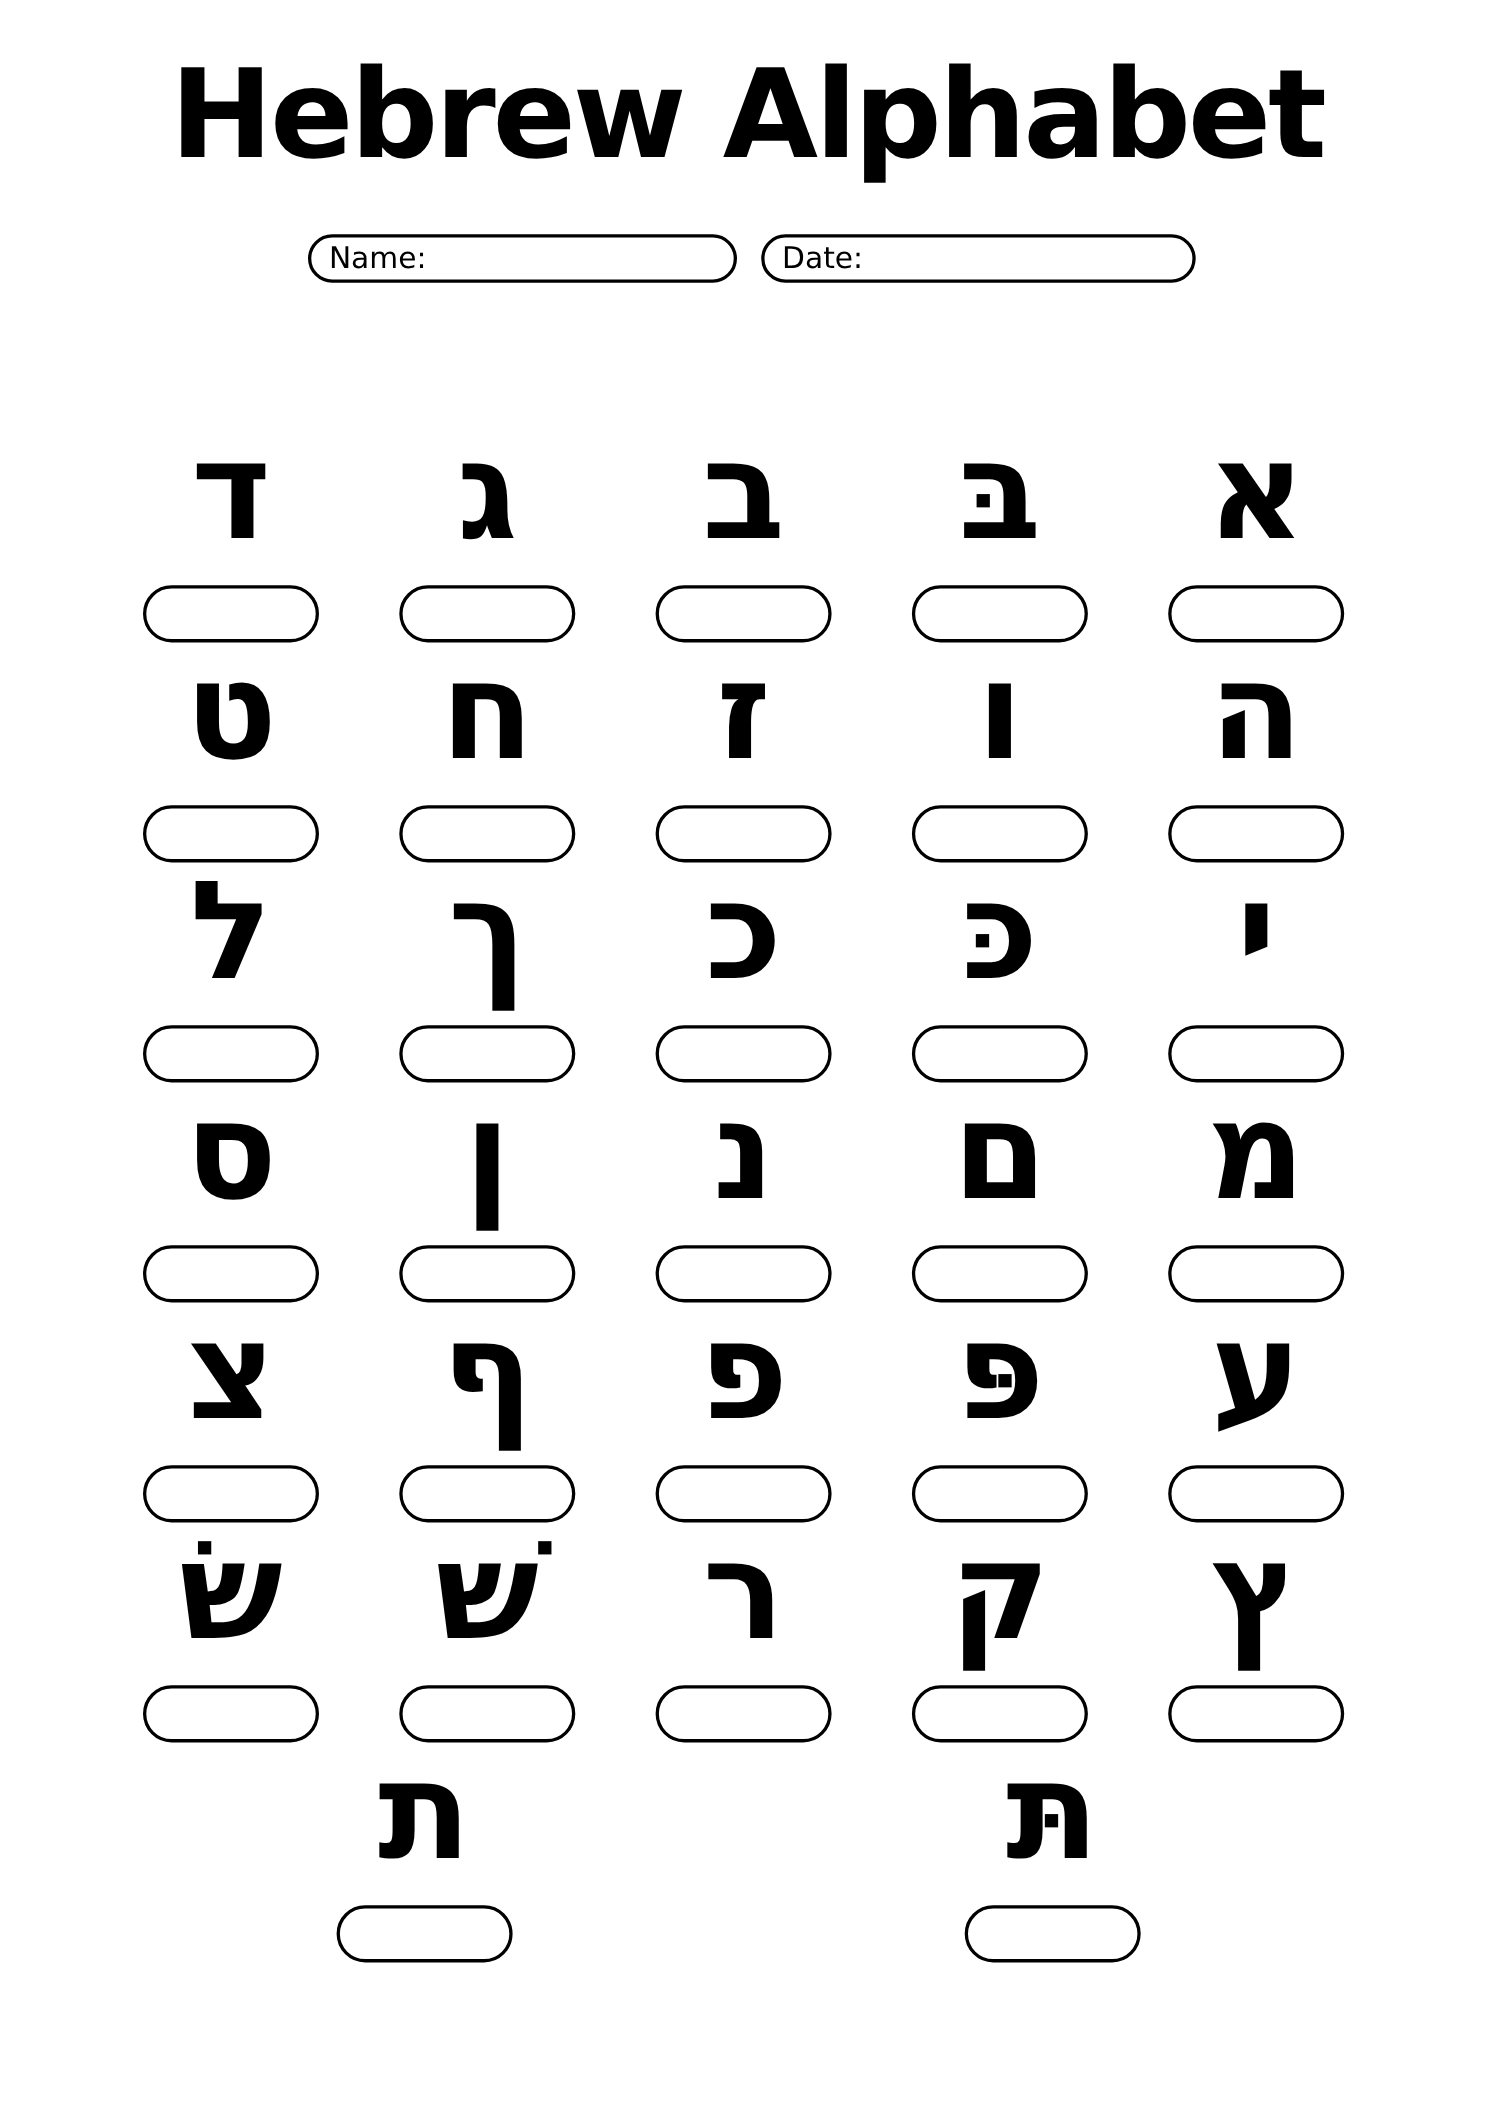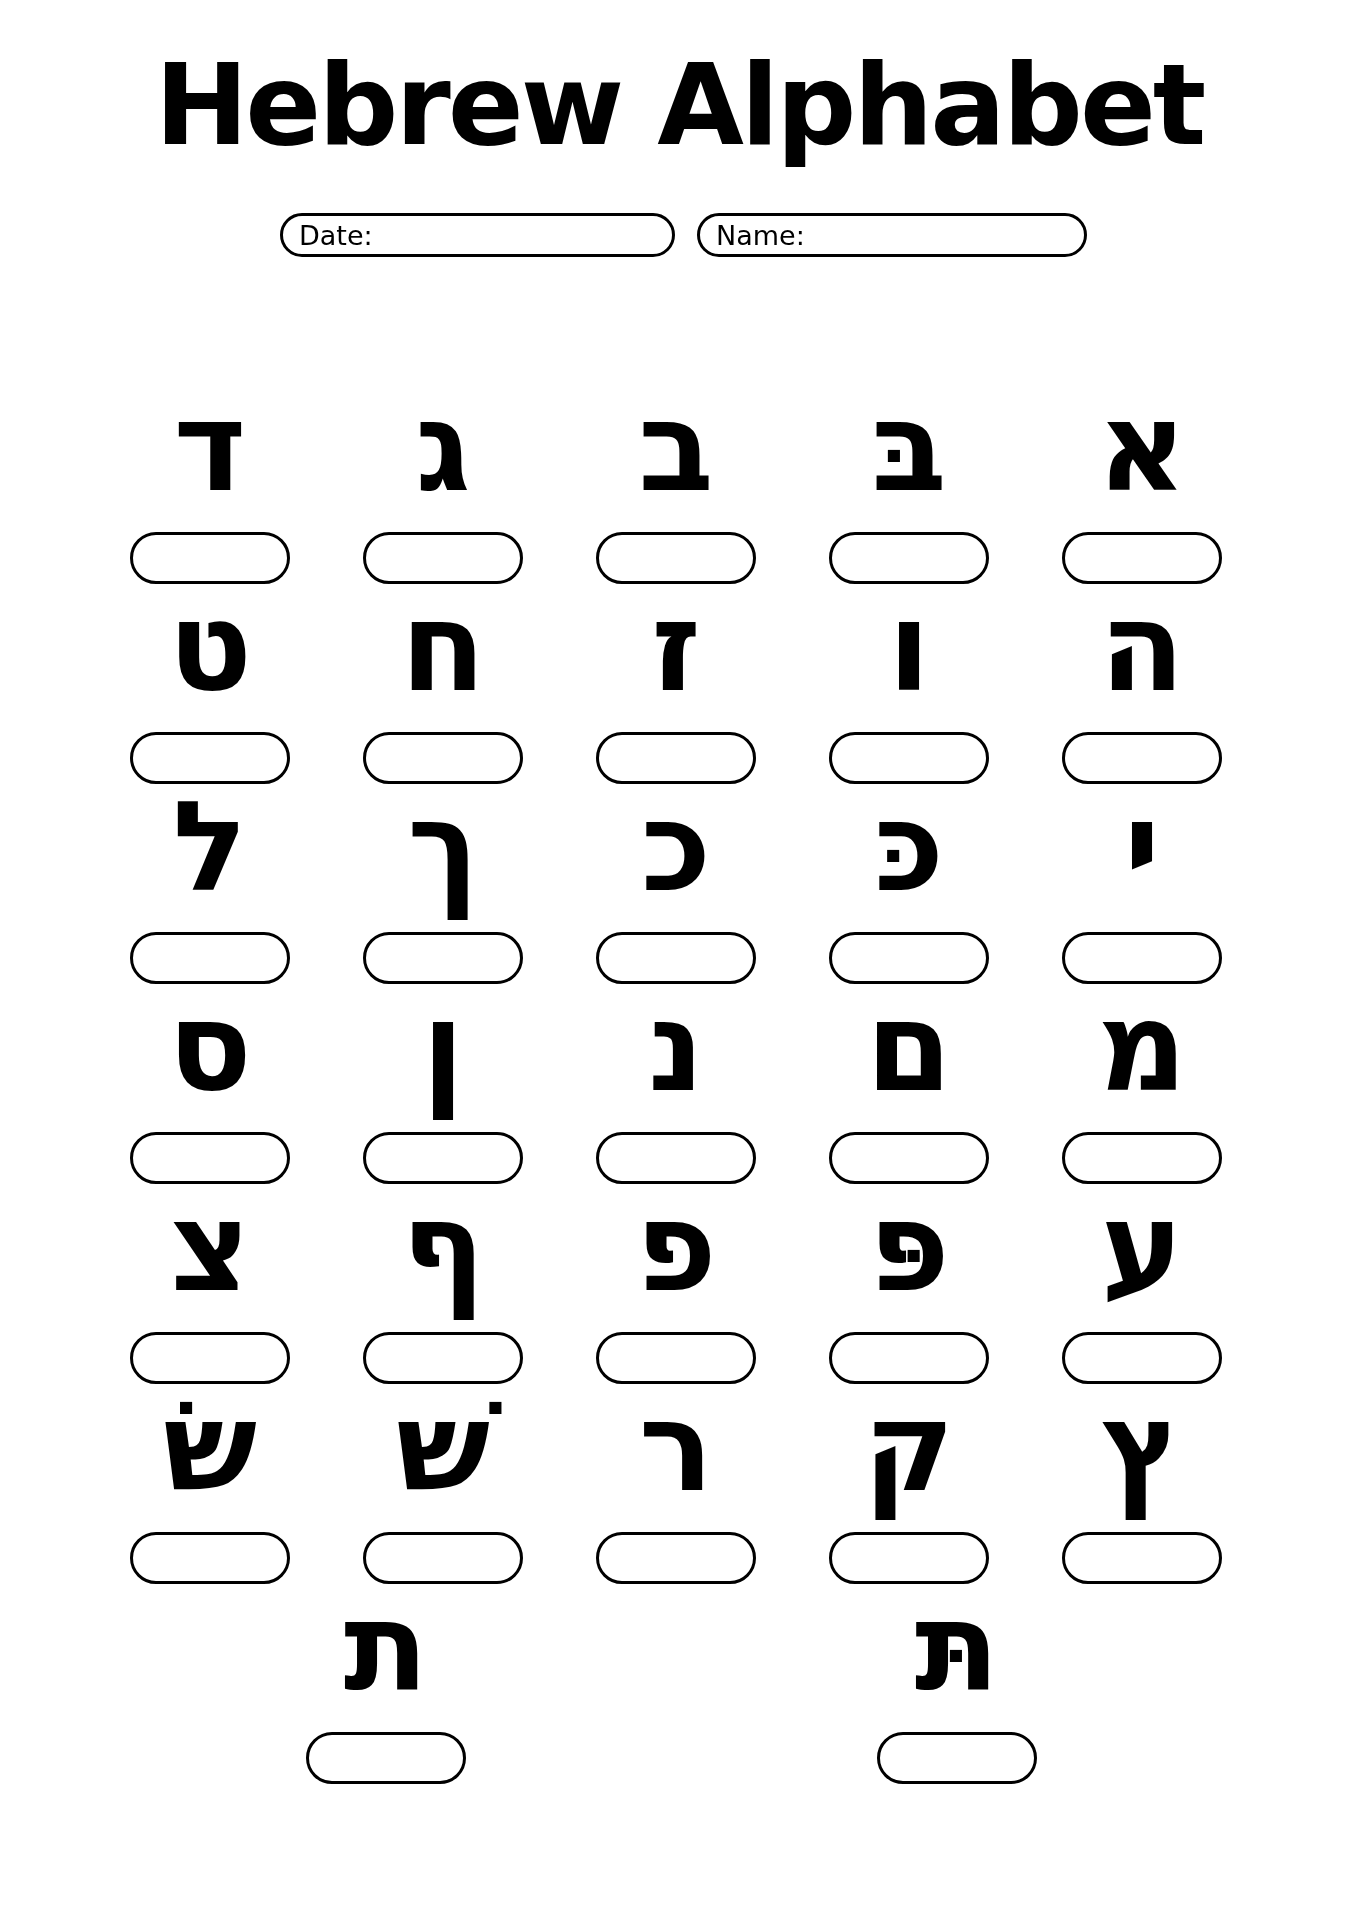--- a/index.html
+++ b/index.html
@@ -79,28 +79,28 @@
   }
 </style>
 </head>
 <body>
 
 <div class="page">
 
   <div class="title">Hebrew Alphabet</div>
 
   <div class="meta-row">
+    <div class="meta-pill name">
+      <span class="meta-label">Name:</span>
+      <input class="meta-input" type="text" value="" style="">
+    </div>
     <div class="meta-pill date">
       <span class="meta-label">Date:</span>
       <input class="meta-input" type="text" value="" style="">
     </div>
-    <div class="meta-pill name">
-      <span class="meta-label">Name:</span>
-      <input class="meta-input" type="text" value="" style="">
-    </div>
   </div>
 
 
   <div class="letter-row row-0">
       <div class="cell">
         <div class="letter">א</div>
         <div class="answer-pill"></div>
       </div>
       <div class="cell">
         <div class="letter">בּ</div>

